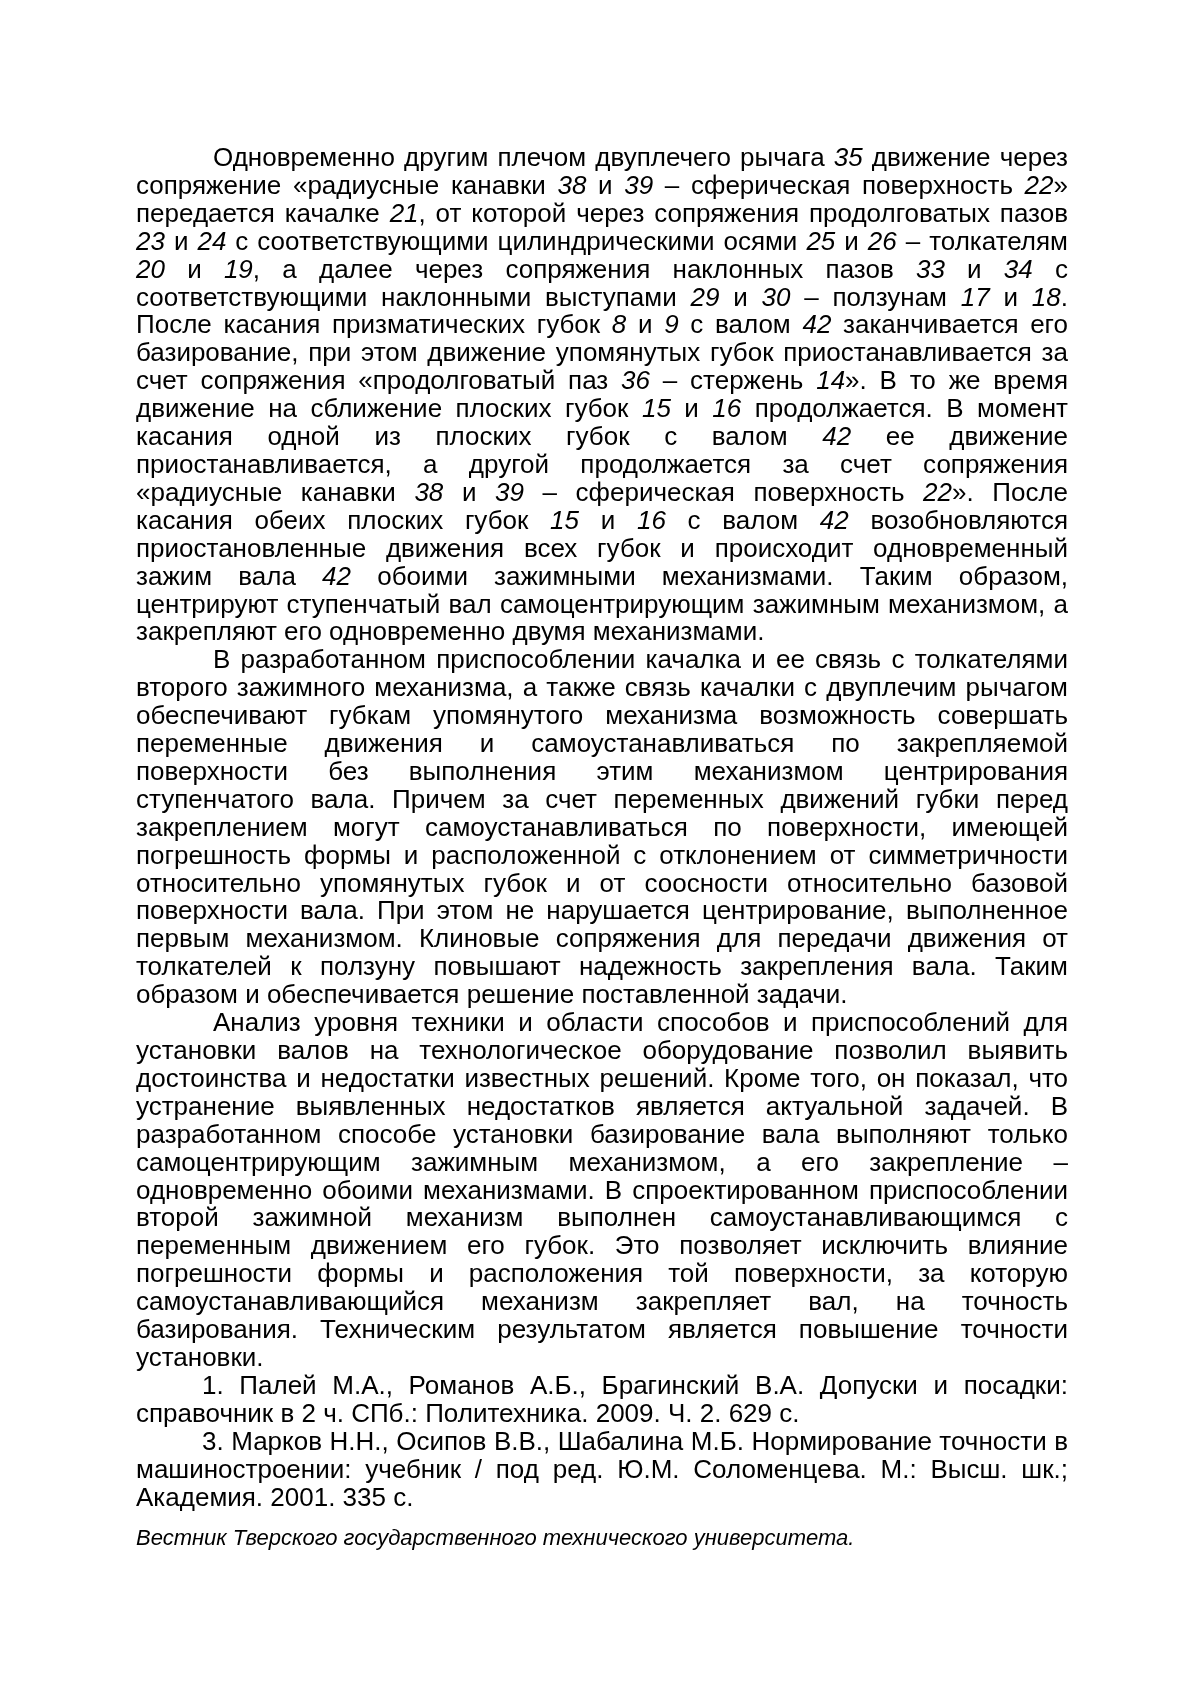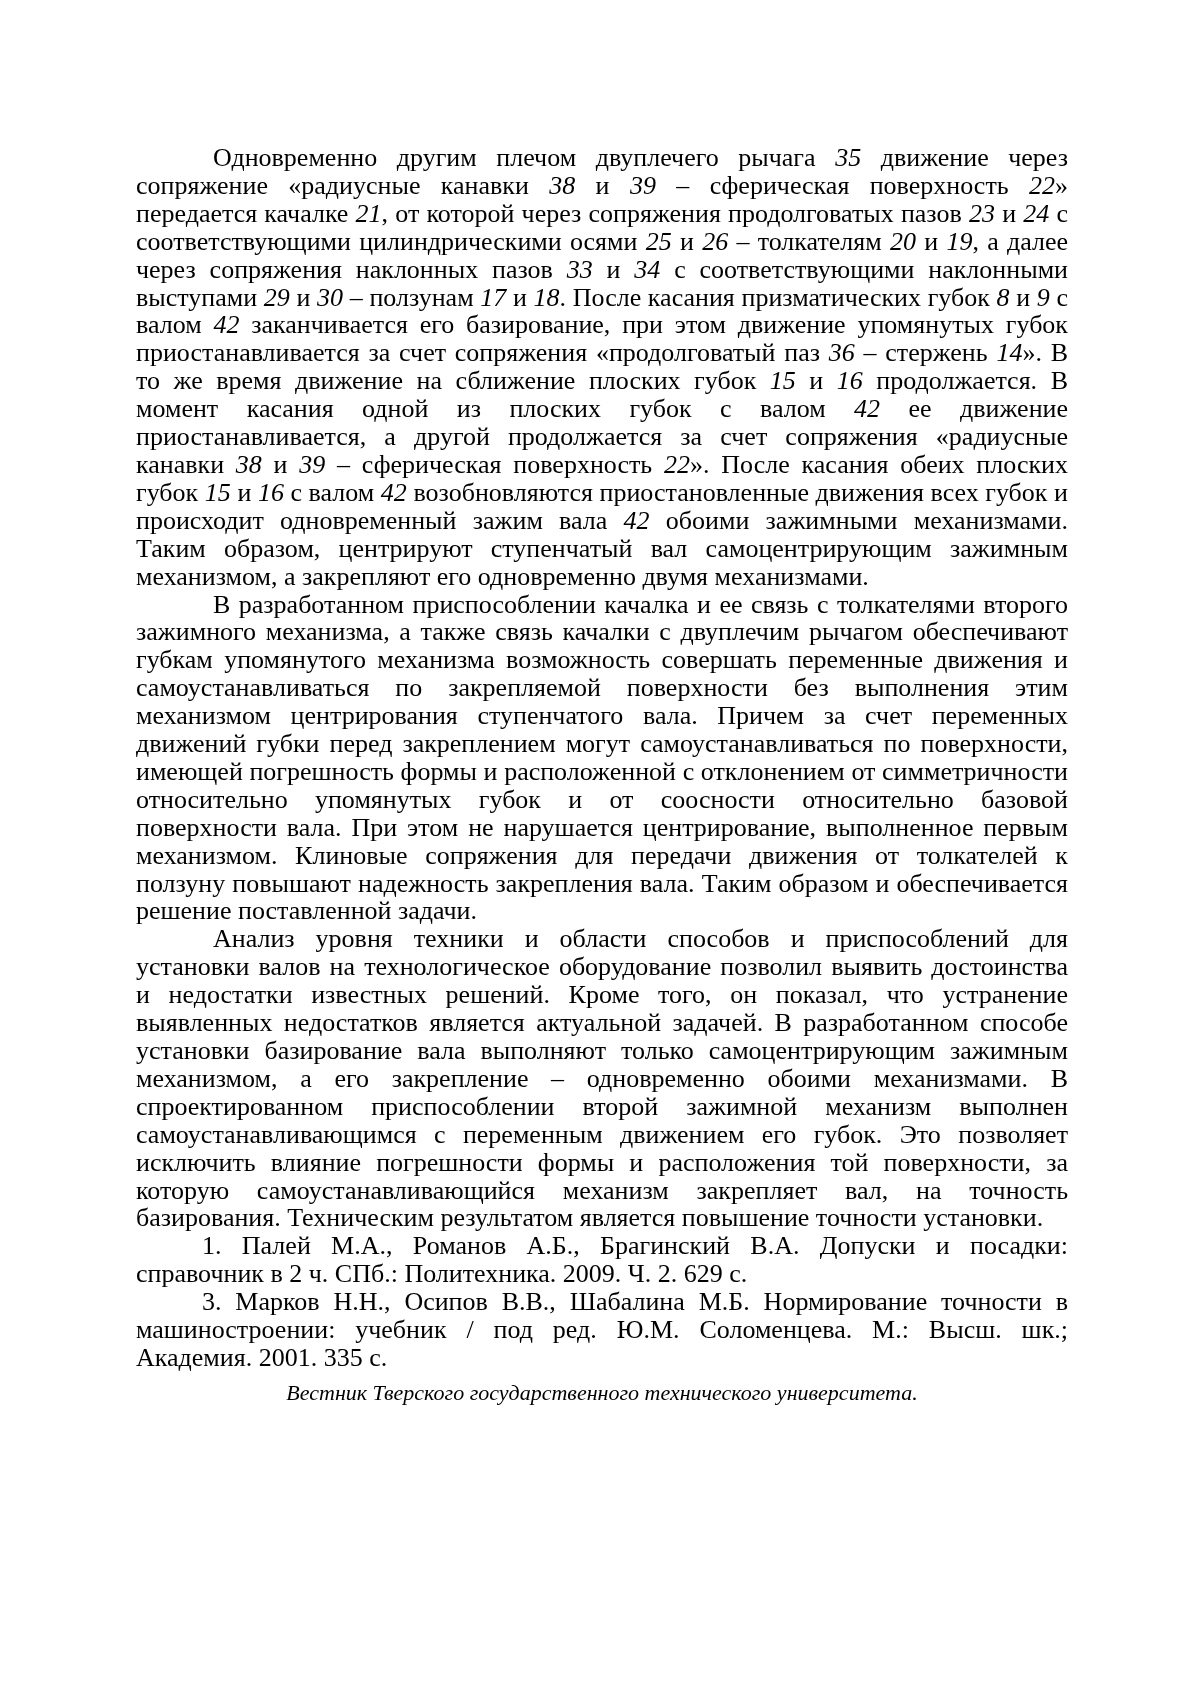--- a/index.html
+++ b/index.html
@@ -2,21 +2,21 @@
 <html><head>
 <meta charset="utf-8">
 <style>
   html, body { margin: 0; padding: 0; background: #ffffff; }
   .page {
     position: relative;
     width: 1200px;
     height: 1640px;
     background: #ffffff;
     overflow: hidden;
-    font-family: Liberation Serif, serif;
+    font-family: Liberation Sans, sans-serif;
     color: #000000;
   }
   .content {
     position: absolute;
     left: 136px;
     top: 144px;
     width: 932px;
   }
   .para {
     margin: 0;
@@ -29,25 +29,25 @@
   .heading {
     margin: 27.9px 0 0 0;
     font-size: 26px;
     line-height: 27.9px;
     font-weight: 700;
     text-align: center;
     text-indent: 0;
   }
   .ref { text-indent: 66px; }
   .footer {
-    margin-top: 7px;
+    margin-top: 13px;
     font-style: italic;
     font-size: 22px;
     line-height: 27px;
-    text-align: center;
+    text-align: left;
   }
   .footer p { margin: 0; }
   .pagenum {
     position: absolute;
     top: 1676px;
     right: 143px;
     font-size: 32px;
     line-height: 1;
   }
 </style>

